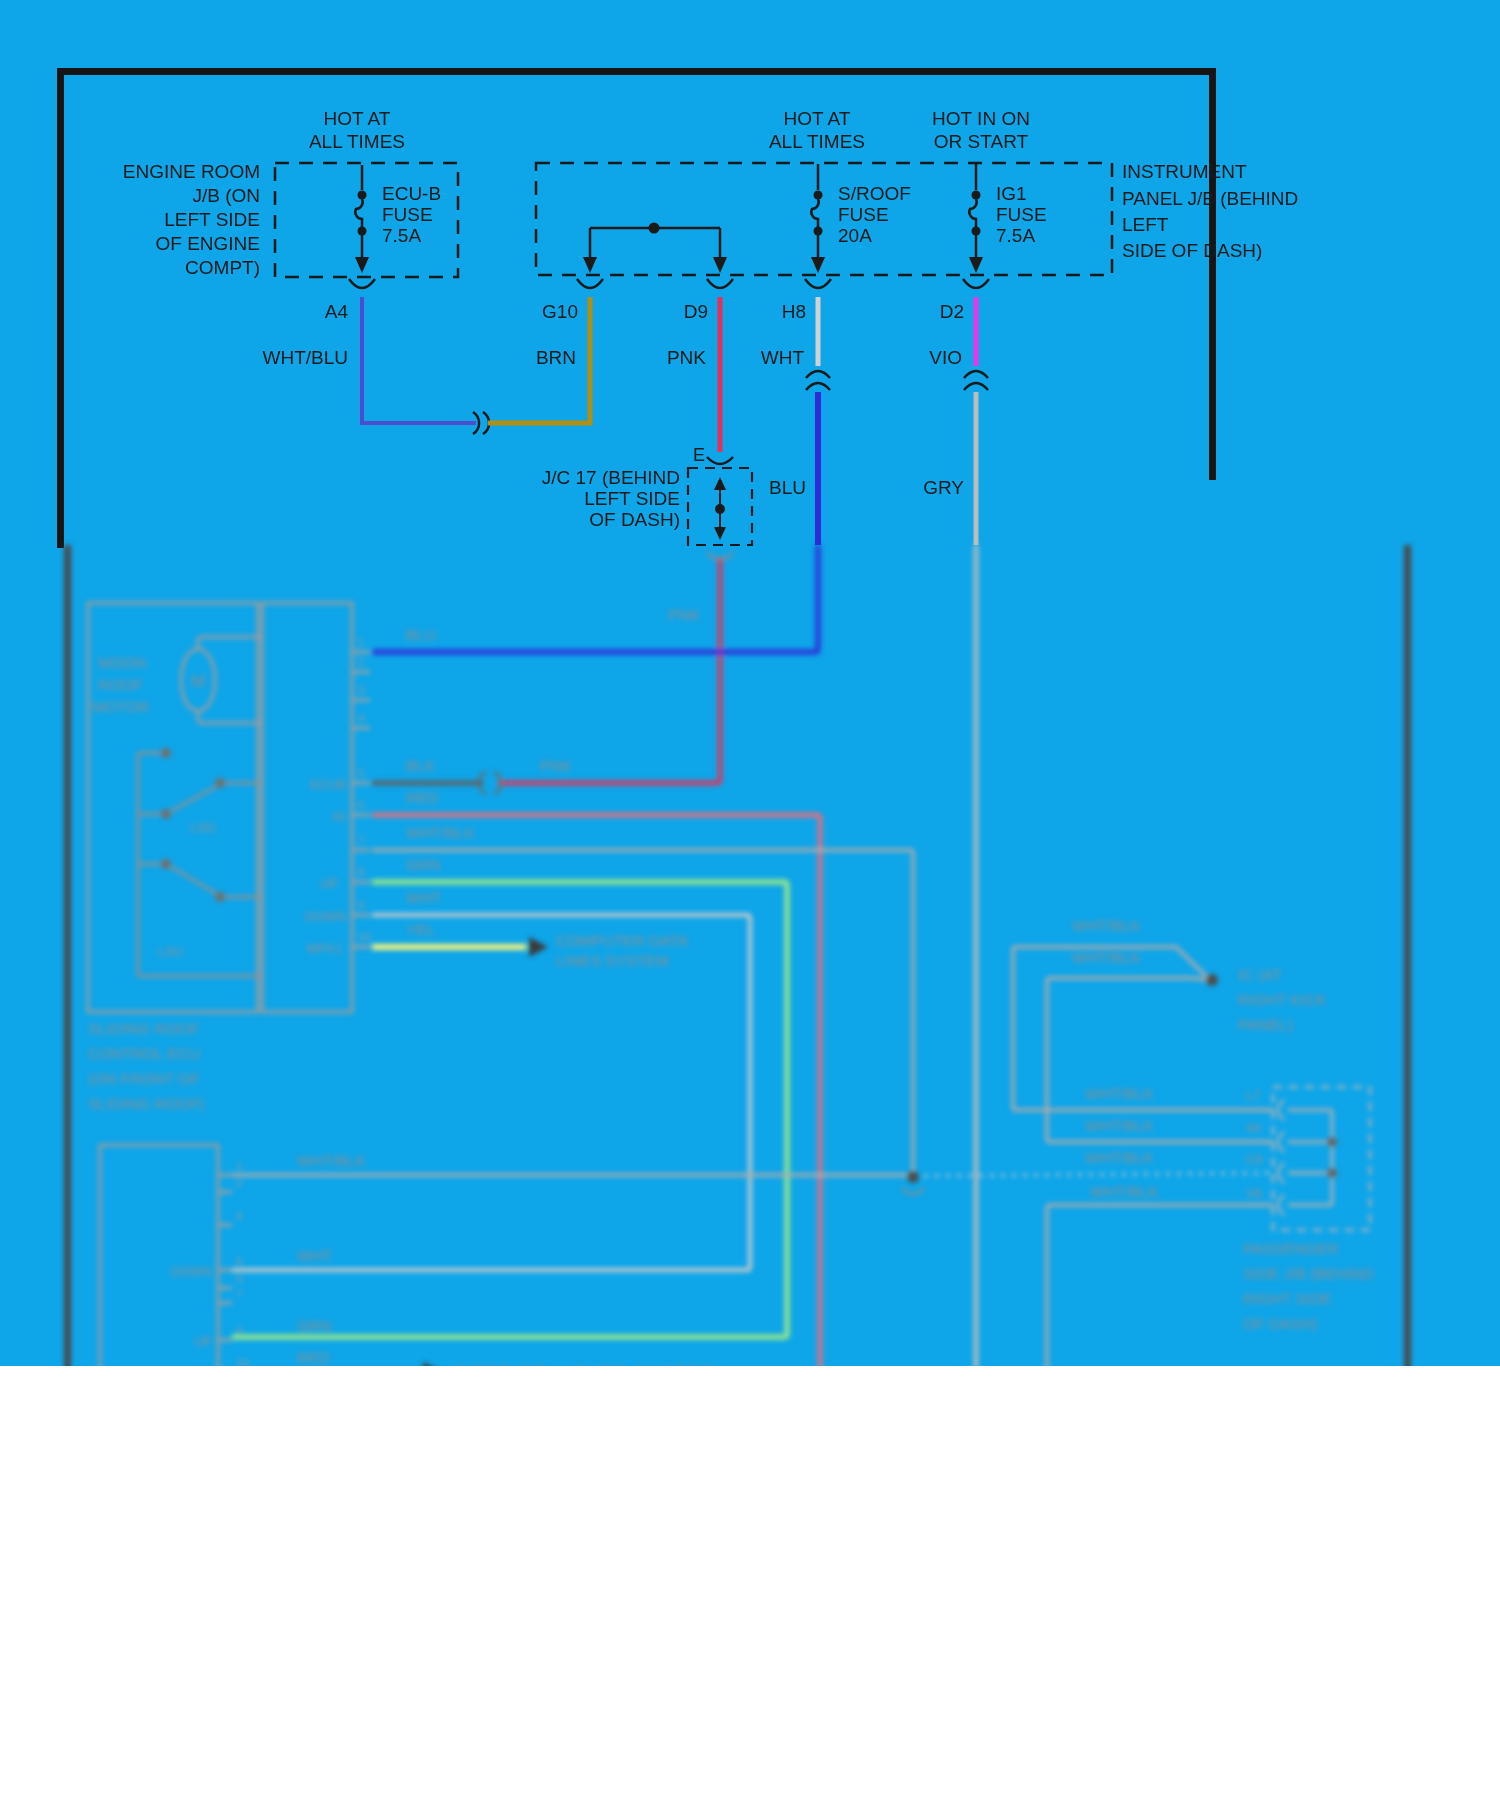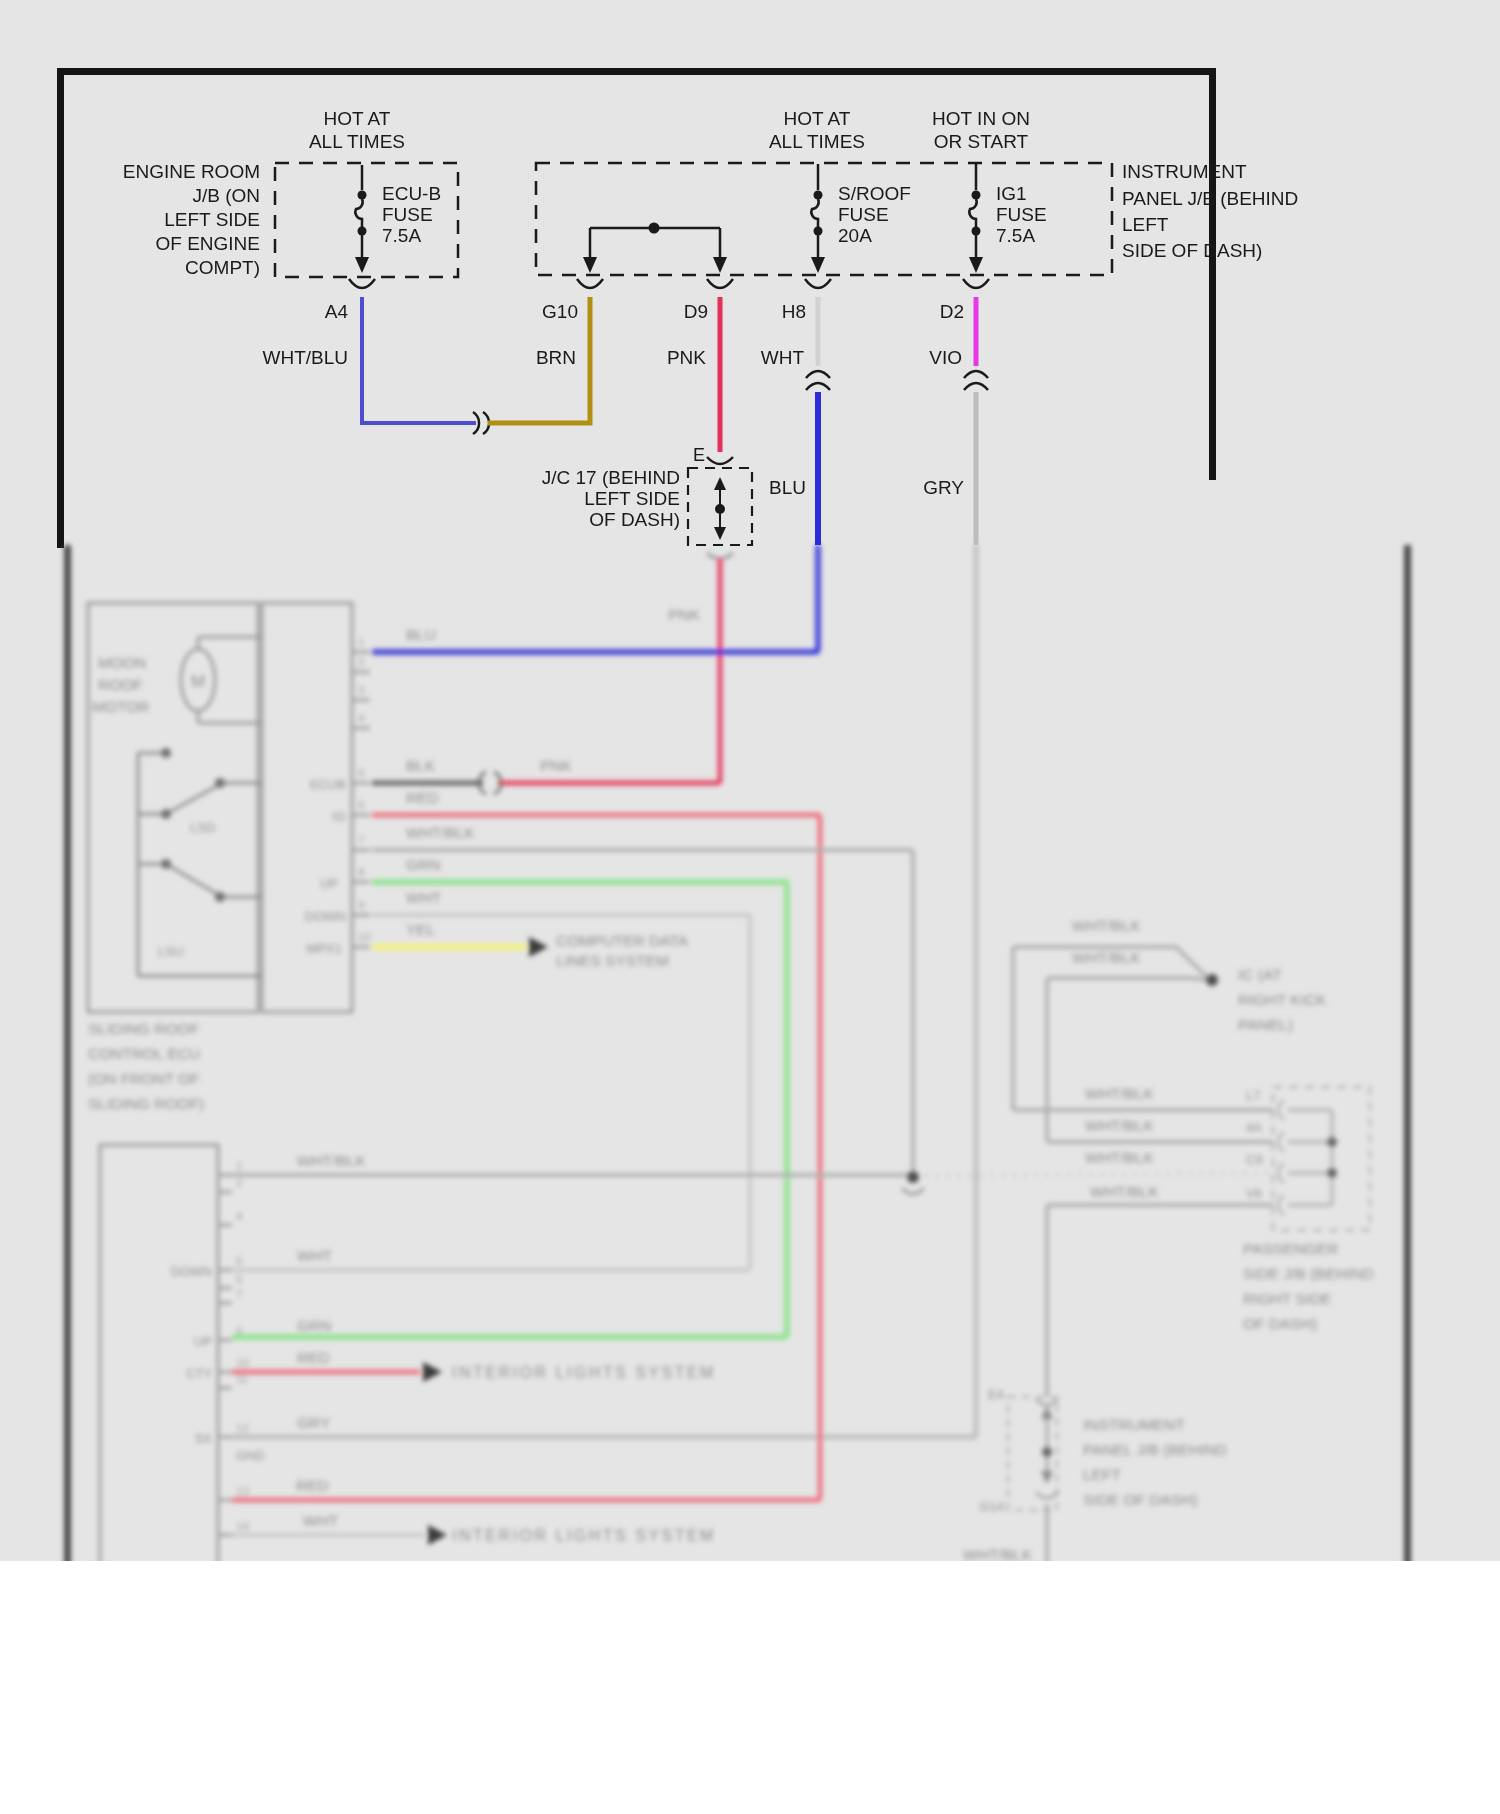--- a/index.html
+++ b/index.html
@@ -1,16 +1,16 @@
 <!DOCTYPE html>
 <html><head>
 <meta charset="utf-8">
 <style>
   html,body{margin:0;padding:0;background:#ffffff;}
-  #page{position:relative;width:1500px;height:1561px;background:#e5e5e5;overflow:hidden;}
+  #page{position:relative;width:1500px;height:1366px;background:#0ea5e9;overflow:hidden;}
   svg{display:block;}
   text{font-family:"Liberation Sans","DejaVu Sans",sans-serif;fill:#1a1a1a;}
   .t19{font-size:19px;}
   .t18{font-size:18px;}
   .bt{font-size:15.5px;fill:#8d8d8d;}
   .bt2{font-size:13px;fill:#909090;}
   .num{font-size:11.5px;fill:#9a9a9a;}
   .wide{letter-spacing:2.5px;}
   .wm{font-size:16px;fill:#9a9a9a;}
   .mletter{font-size:17px;fill:#8d8d8d;}

